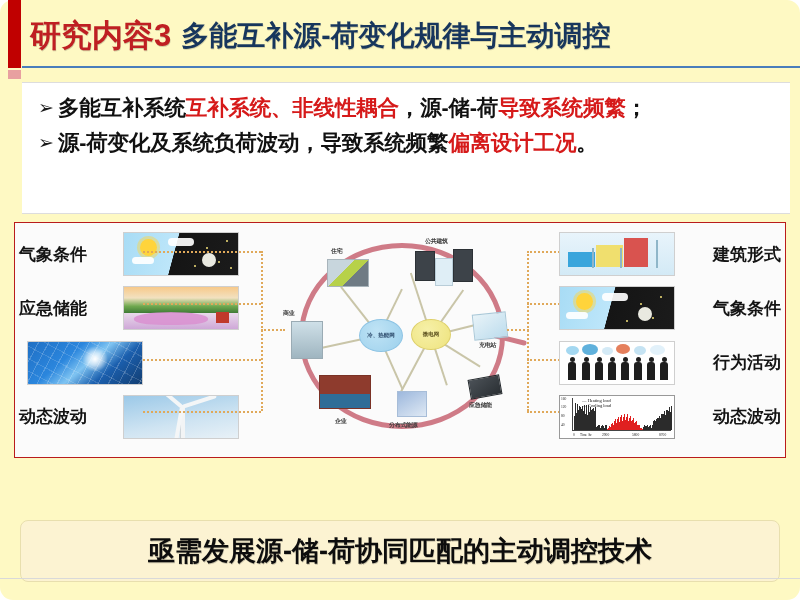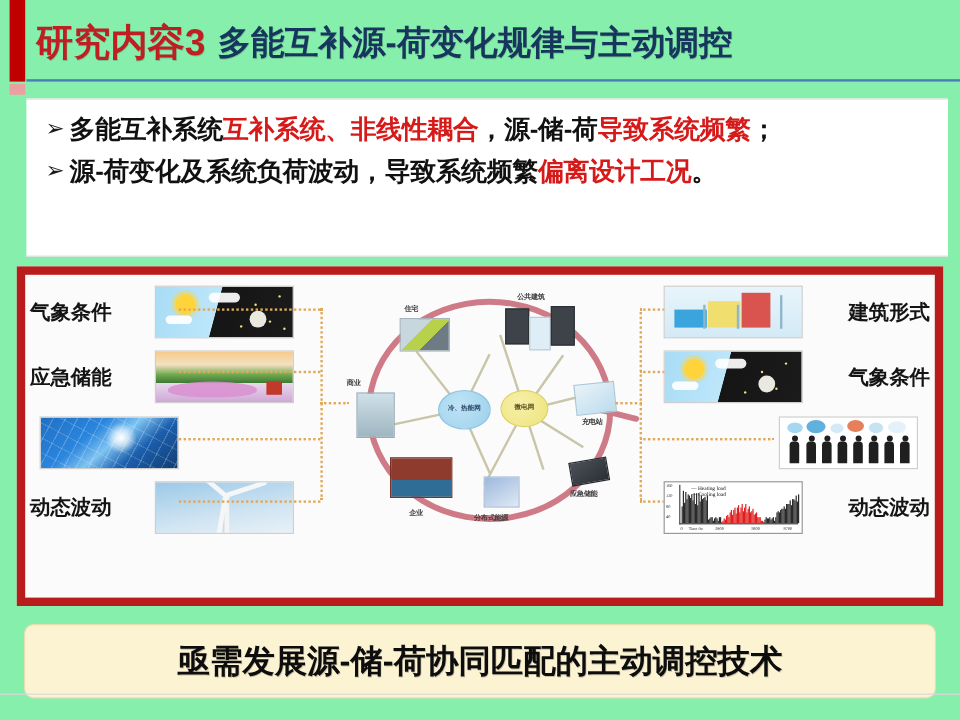--- a/index.html
+++ b/index.html
@@ -5,21 +5,22 @@
   * { box-sizing: border-box; margin: 0; padding: 0; }
   html, body {
     width: 800px; height: 600px;
     background: #ffffff;
     font-family: "Liberation Sans", "DejaVu Sans", sans-serif;
     overflow: hidden;
   }
   #slide {
     position: relative;
     width: 800px; height: 600px;
-    background: #86efac;
+    background: #fef9c3;
+    border-radius: 13px;
   }
 
   
   .left-red-bar {
     position: absolute; left: 8px; top: 0px;
     width: 13px; height: 68px;
     background: #c00000;
   }
   .left-red-bar2 {
     position: absolute; left: 8px; top: 70px;
@@ -79,23 +80,23 @@
     font-weight: bold;
     line-height: 31px;
     color: #111111;
     letter-spacing: -0.2px;
   }
   .hl { color: #d61a1a; }
 
   
   .diagram {
     position: absolute; left: 14px; top: 222px;
-    width: 772px; height: 283px;
+    width: 772px; height: 236px;
     background: #fbfbfb;
-    border: 7px solid #b91c1c;
+    border: 1px solid #b91c1c;
   }
   .side-col {
     position: absolute; top: 4px;
     width: 255px; height: 217px;
     display: flex; flex-direction: column;
     justify-content: space-around;
   }
   .side-col.left  { left: 4px; }
   .side-col.right { right: 4px; }
   .side-item {
@@ -461,20 +462,21 @@
           <div class="bub" style="left:90px;top:3px;width:15px;height:10px;background:#dff0fa;"></div>
           <div class="person" style="left:8px;"></div>
           <div class="person" style="left:22px;"></div>
           <div class="person" style="left:35px;"></div>
           <div class="person" style="left:48px;"></div>
           <div class="person" style="left:61px;"></div>
           <div class="person" style="left:74px;"></div>
           <div class="person" style="left:87px;"></div>
           <div class="person" style="left:100px;"></div>
         </div>
+        <span class="side-label r">行为活动</span>
       </div>
 
       <div class="side-item right-align">
         <div class="thumb art-chart">
           <div class="chart-axis-y"></div>
             <div class="chart-axis-x"></div>
           <div class="chart-legend">
             <div>— <span>Heating load</span></div>
             <div>— <span>Cooling load</span></div>
           </div>

